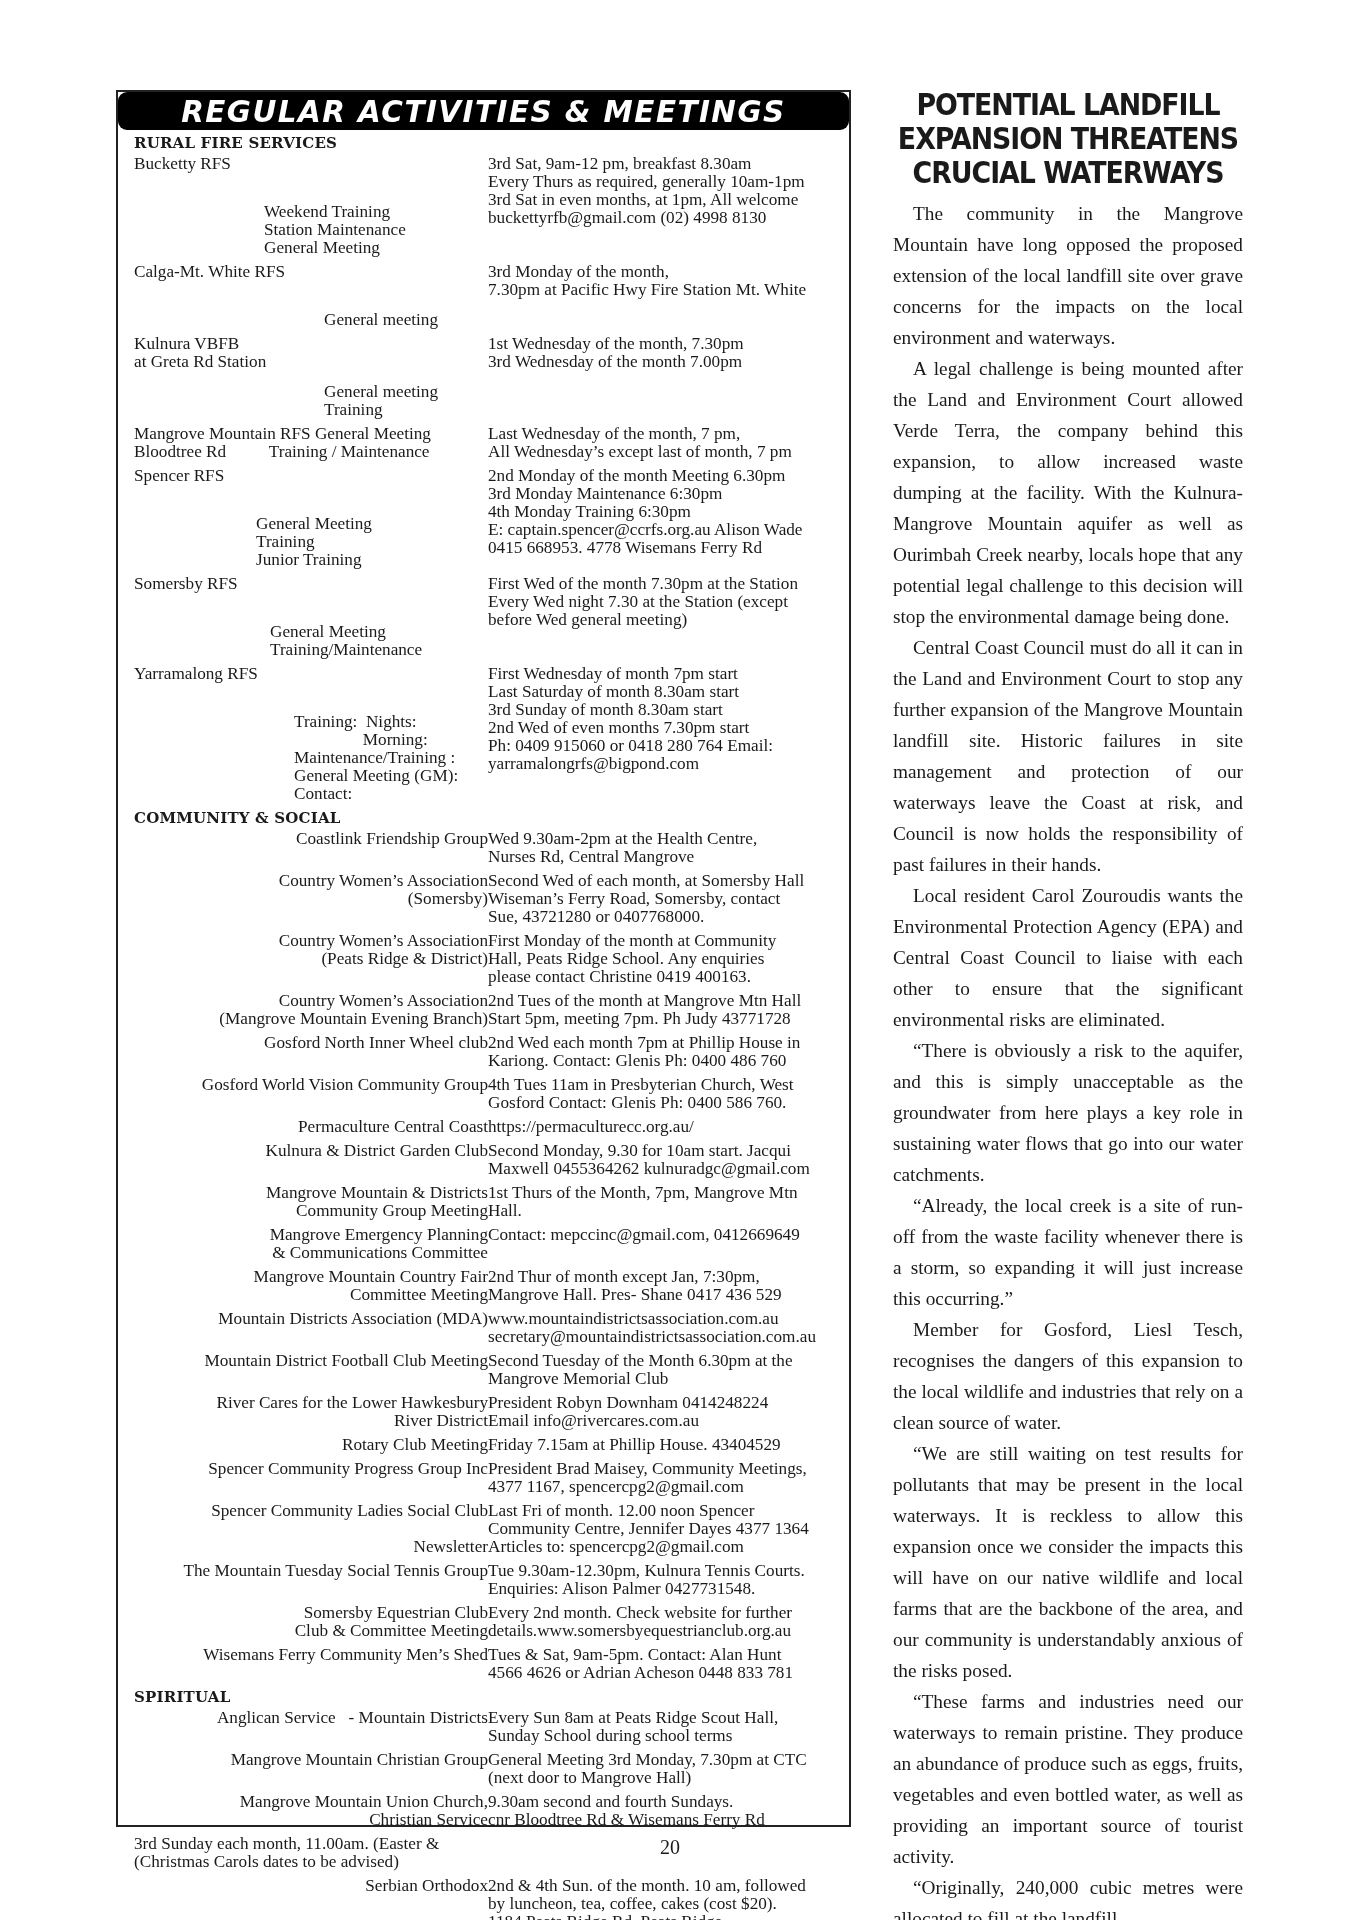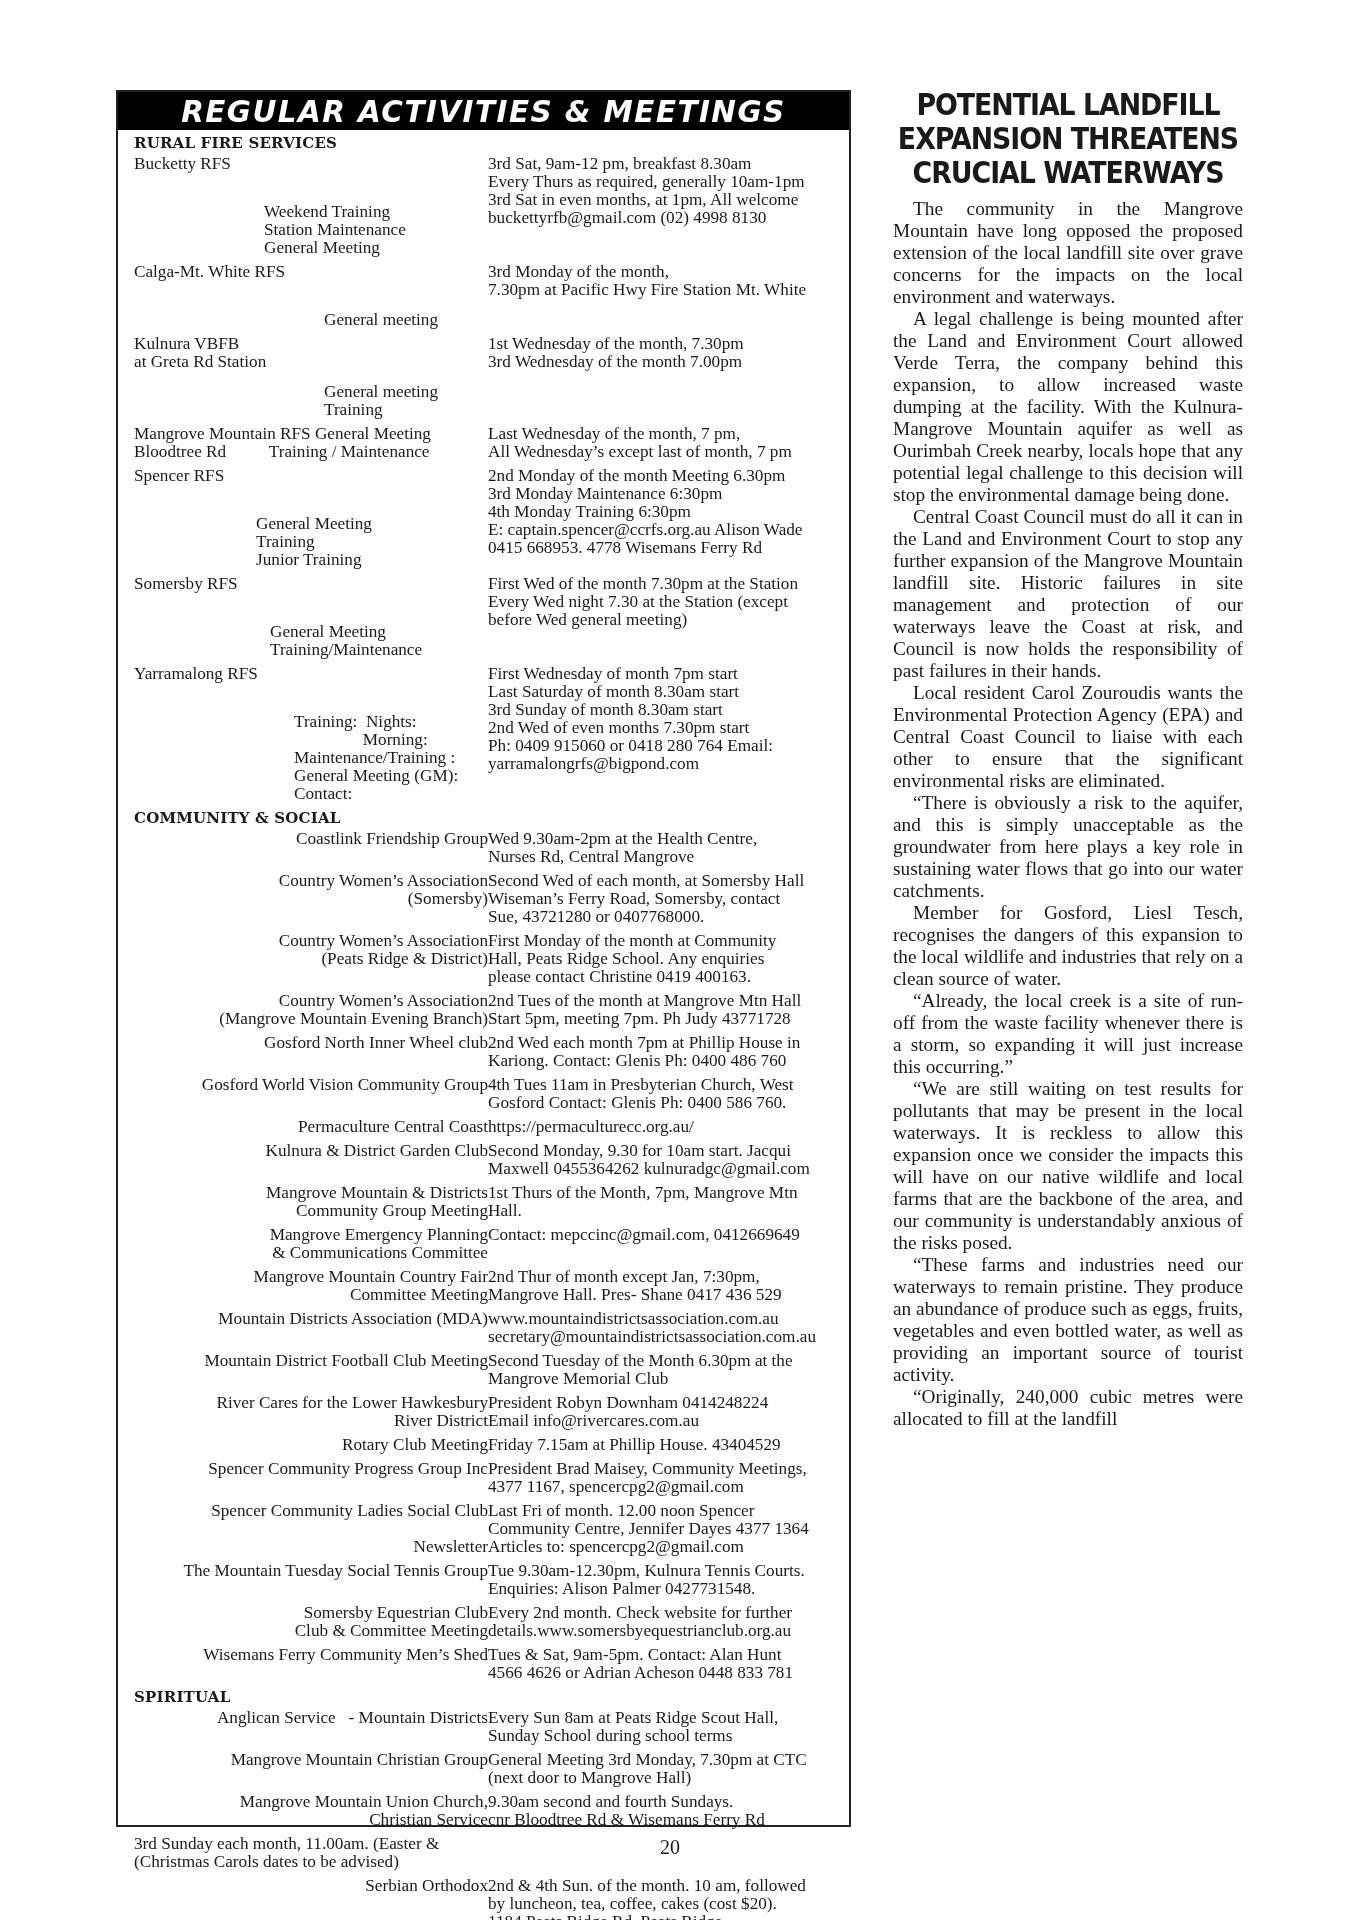--- a/index.html
+++ b/index.html
@@ -3,21 +3,21 @@
 <meta charset="utf-8">
 <style>
   html, body { margin: 0; padding: 0; background: #ffffff; }
   body { width: 1358px; height: 1920px; position: relative; overflow: hidden;
          font-family: "Liberation Serif", "DejaVu Serif", serif; color: #1a1a1a; }
 
   
   .box { position: absolute; left: 116px; top: 90px; width: 735px; height: 1737px;
          border: 2px solid #222; box-sizing: border-box; }
   .box-header { background: #000; height: 38px; display: flex; align-items: center;
-                justify-content: center; }
+                justify-content: center; border-radius: 9px; }
   .box-title { color: #fff; font-family: "DejaVu Sans", sans-serif; font-weight: bold;
                font-style: italic; font-size: 30px; letter-spacing: 1.5px;
                transform: scaleX(0.98); }
   .box-body { padding: 2px 8px 0 16px; font-size: 17.2px; line-height: 18px; }
 
   .section-head { font-family: "DejaVu Serif", serif; font-weight: bold; font-size: 15px;
                   letter-spacing: 0.2px; margin: 2px 0 3px 0; line-height: 18px; }
 
   .row { display: flex; margin-bottom: 6px; }
   .row .left { width: 354px; flex: none; position: relative; text-align: right; }
@@ -31,21 +31,21 @@
 
   .cont { text-align: right; font-family: "DejaVu Serif", serif; font-weight: bold;
           font-size: 15px; margin-top: -2px; padding-right: 2px; }
 
   
   .article { position: absolute; left: 893px; top: 88px; width: 350px; }
   .headline { font-family: "DejaVu Sans", sans-serif; font-weight: bold; font-size: 30.5px;
               line-height: 34px; text-align: center; letter-spacing: -1.2px;
               transform: scaleX(0.88); transform-origin: center top; margin: 0 -20px 8px -20px; }
   .headline span { display: block; }
-  .para { font-size: 19.3px; line-height: 22px; text-align: justify; margin: 0;
+  .para { font-size: 19.3px; line-height: 31px; text-align: justify; margin: 0;
           text-indent: 20px; hyphens: none; }
 
   .page-number { position: absolute; left: 660px; top: 1836px; font-size: 20px; }
 </style>
 </head>
 <body>
 
 <div class="box">
   <div class="box-header">
     <span class="box-title">REGULAR ACTIVITIES &amp; MEETINGS</span>
@@ -278,21 +278,21 @@
     <span>POTENTIAL LANDFILL</span>
     <span>EXPANSION THREATENS</span>
     <span>CRUCIAL WATERWAYS</span>
   </div>
   <div id="article-body">
       <p class="para">The community in the Mangrove Mountain have long opposed the proposed extension of the local landfill site over grave concerns for the impacts on the local environment and waterways.</p>
       <p class="para">A legal challenge is being mounted after the Land and Environment Court allowed Verde Terra, the company behind this expansion, to allow increased waste dumping at the facility. With the Kulnura-Mangrove Mountain aquifer as well as Ourimbah Creek nearby, locals hope that any potential legal challenge to this decision will stop the environmental damage being done.</p>
       <p class="para">Central Coast Council must do all it can in the Land and Environment Court to stop any further expansion of the Mangrove Mountain landfill site. Historic failures in site management and protection of our waterways leave the Coast at risk, and Council is now holds the responsibility of past failures in their hands.</p>
       <p class="para">Local resident Carol Zouroudis wants the Environmental Protection Agency (EPA) and Central Coast Council to liaise with each other to ensure that the significant environmental risks are eliminated.</p>
       <p class="para">“There is obviously a risk to the aquifer, and this is simply unacceptable as the groundwater from here plays a key role in sustaining water flows that go into our water catchments.</p>
+      <p class="para">“Already, the local creek is a site of run-off from the waste facility whenever there is a storm, so expanding it will just increase this occurring.”</p>
       <p class="para">Member for Gosford, Liesl Tesch, recognises the dangers of this expansion to the local wildlife and industries that rely on a clean source of water.</p>
-      <p class="para">“Already, the local creek is a site of run-off from the waste facility whenever there is a storm, so expanding it will just increase this occurring.”</p>
       <p class="para">“We are still waiting on test results for pollutants that may be present in the local waterways. It is reckless to allow this expansion once we consider the impacts this will have on our native wildlife and local farms that are the backbone of the area, and our community is understandably anxious of the risks posed.</p>
       <p class="para">“These farms and industries need our waterways to remain pristine. They produce an abundance of produce such as eggs, fruits, vegetables and even bottled water, as well as providing an important source of tourist activity.</p>
       <p class="para">“Originally, 240,000 cubic metres were allocated to fill at the landfill</p>
     </div>
 </div>
 
 <div class="page-number">20</div>
 
 </body></html>

